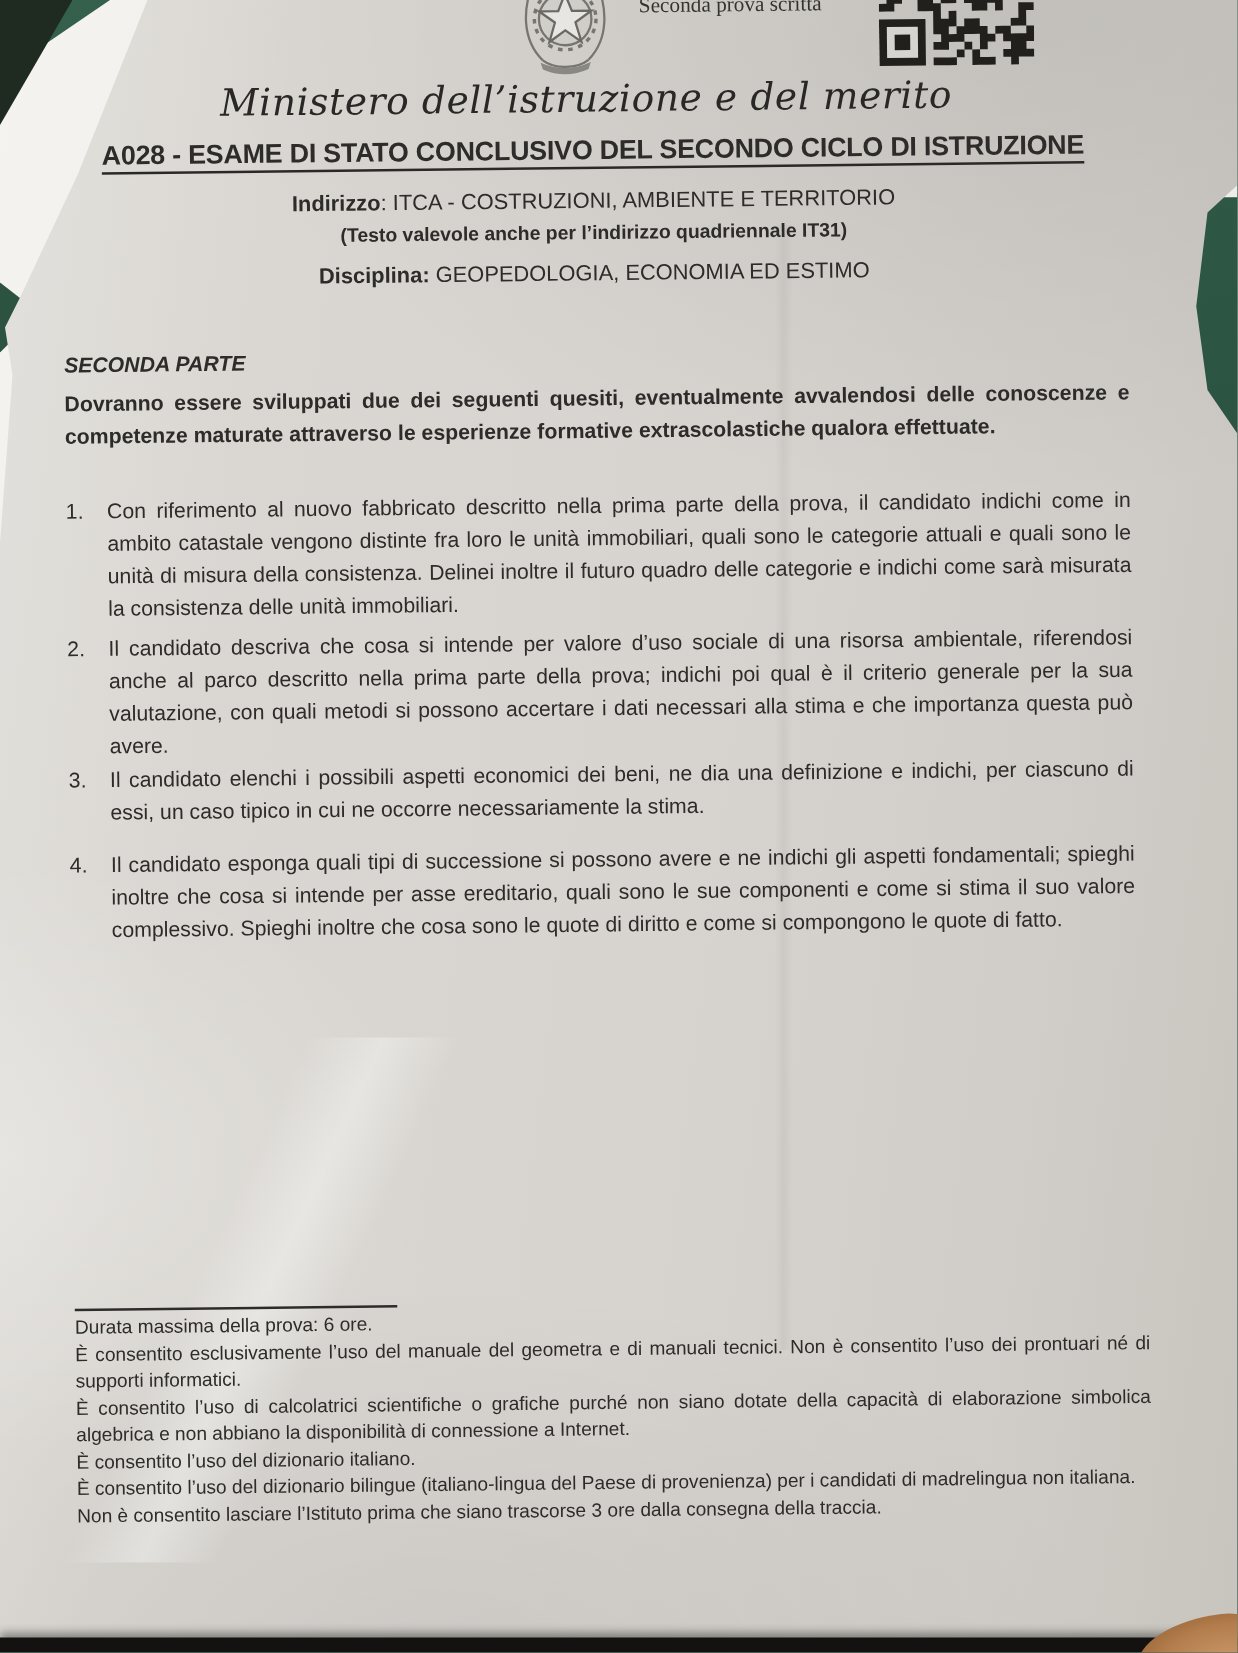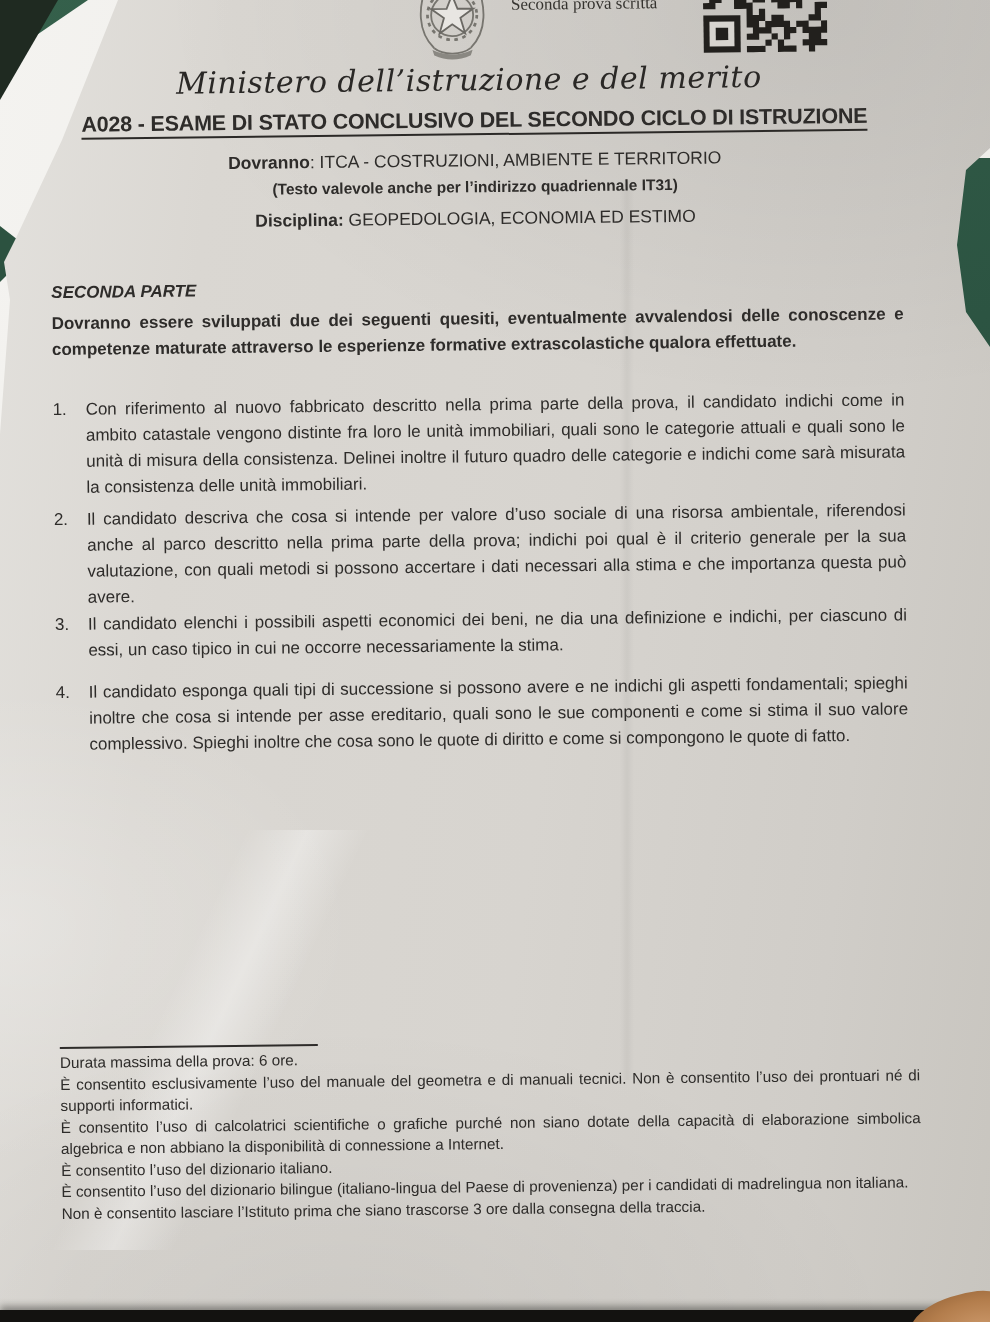--- a/index.html
+++ b/index.html
@@ -122,21 +122,21 @@
       </g>
     </svg>
   </div>
 
   <div class="abs ministry">Ministero dell’istruzione e del merito</div>
 
   <div class="abs main-title">
     <span>A028 - ESAME DI STATO CONCLUSIVO DEL SECONDO CICLO DI ISTRUZIONE</span>
   </div>
 
-  <div class="abs indirizzo"><span class="bold">Dovranno</span><span>: ITCA - COSTRUZIONI, AMBIENTE E TERRITORIO</span></div>
+  <div class="abs indirizzo"><span class="bold">Indirizzo</span><span>: ITCA - COSTRUZIONI, AMBIENTE E TERRITORIO</span></div>
 
   <div class="abs testo-note">(Testo valevole anche per l’indirizzo quadriennale IT31)</div>
 
   <div class="abs disciplina"><span class="bold">Disciplina:</span><span> GEOPEDOLOGIA, ECONOMIA ED ESTIMO</span></div>
 
   <div class="abs section-title">SECONDA PARTE</div>
 
   <div class="abs intro">Dovranno essere sviluppati due dei seguenti quesiti, eventualmente avvalendosi delle conoscenze e competenze maturate attraverso le esperienze formative extrascolastiche qualora effettuate.</div>
 
   <div class="abs question q1">

